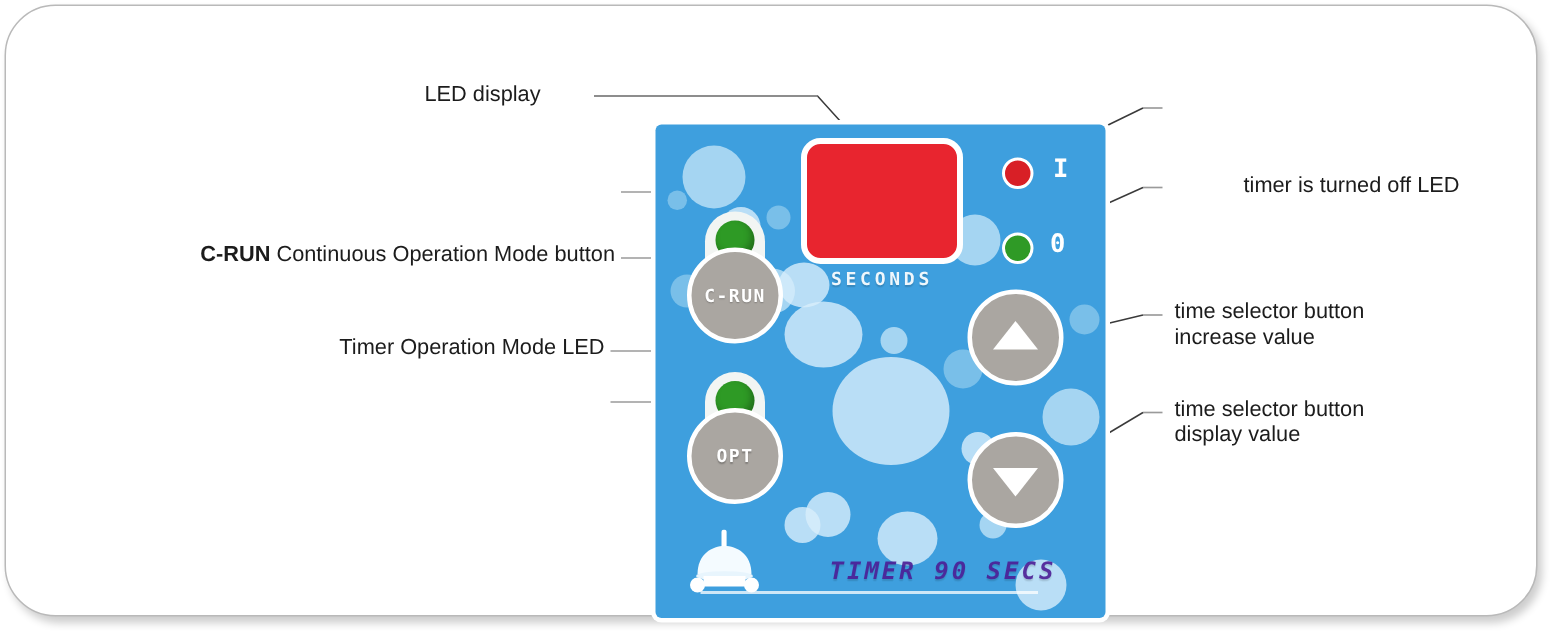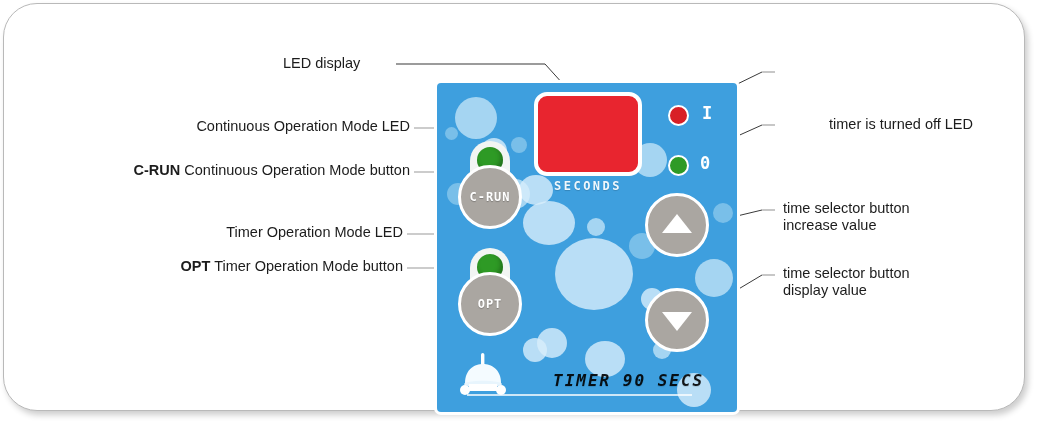--- a/index.html
+++ b/index.html
@@ -152,21 +152,21 @@
     border-left: 15px solid transparent;
     border-right: 15px solid transparent;
   }
   .tri.up   { transform: translate(-50%,-58%); border-bottom: 19px solid #ffffff; }
   .tri.down { transform: translate(-50%,-42%); border-top: 19px solid #ffffff; }
 
   
   .brand {
     position: absolute;
     left: 116px; top: 288px;
-    color: #000000;
+    color: #4c1d95;
     font-family: "DejaVu Sans Mono", monospace;
     font-style: italic;
     font-weight: bold;
     font-size: 16px;
     letter-spacing: 2px;
     opacity: 0.9;
     text-shadow: 0 1px 1px rgba(0,0,0,0.15);
     white-space: nowrap;
   }
   .brand-rule {
@@ -222,37 +222,30 @@
       <path d="M762,275 L775,275"></path>
     </g>
     <g stroke="#3a3a3a" stroke-width="1" fill="none">
       <path d="M762,72 L684,110"></path>
       <path d="M762,125 L684,160"></path>
       <path d="M762,210 L687,228"></path>
       <path d="M762,275 L690,318"></path>
     </g>
   </svg>
 
-  <div class="lbl right-al" style="left:86px; top:118px; width:324px;">
-    <span>Continuous Operation Mode LED</span>
-  </div>
 
   <div class="lbl right-al" style="left:86px; top:224px; width:317px;">
     <span>Timer Operation Mode LED</span>
   </div>
 
   <div class="lbl right-al" style="left:20px; top:162px; width:390px;">
     <b>C-RUN</b>
     <span>Continuous Operation Mode button</span>
   </div>
 
-  <div class="lbl right-al" style="left:20px; top:258px; width:383px;">
-    <b>OPT</b>
-    <span>Timer Operation Mode button</span>
-  </div>
 
   <div class="lbl" style="left:283px; top:55px;">
     <span>LED display</span>
   </div>
 
 
   <div class="lbl" style="left:829px; top:116px;">
     <span>timer is turned off LED</span>
   </div>
 

